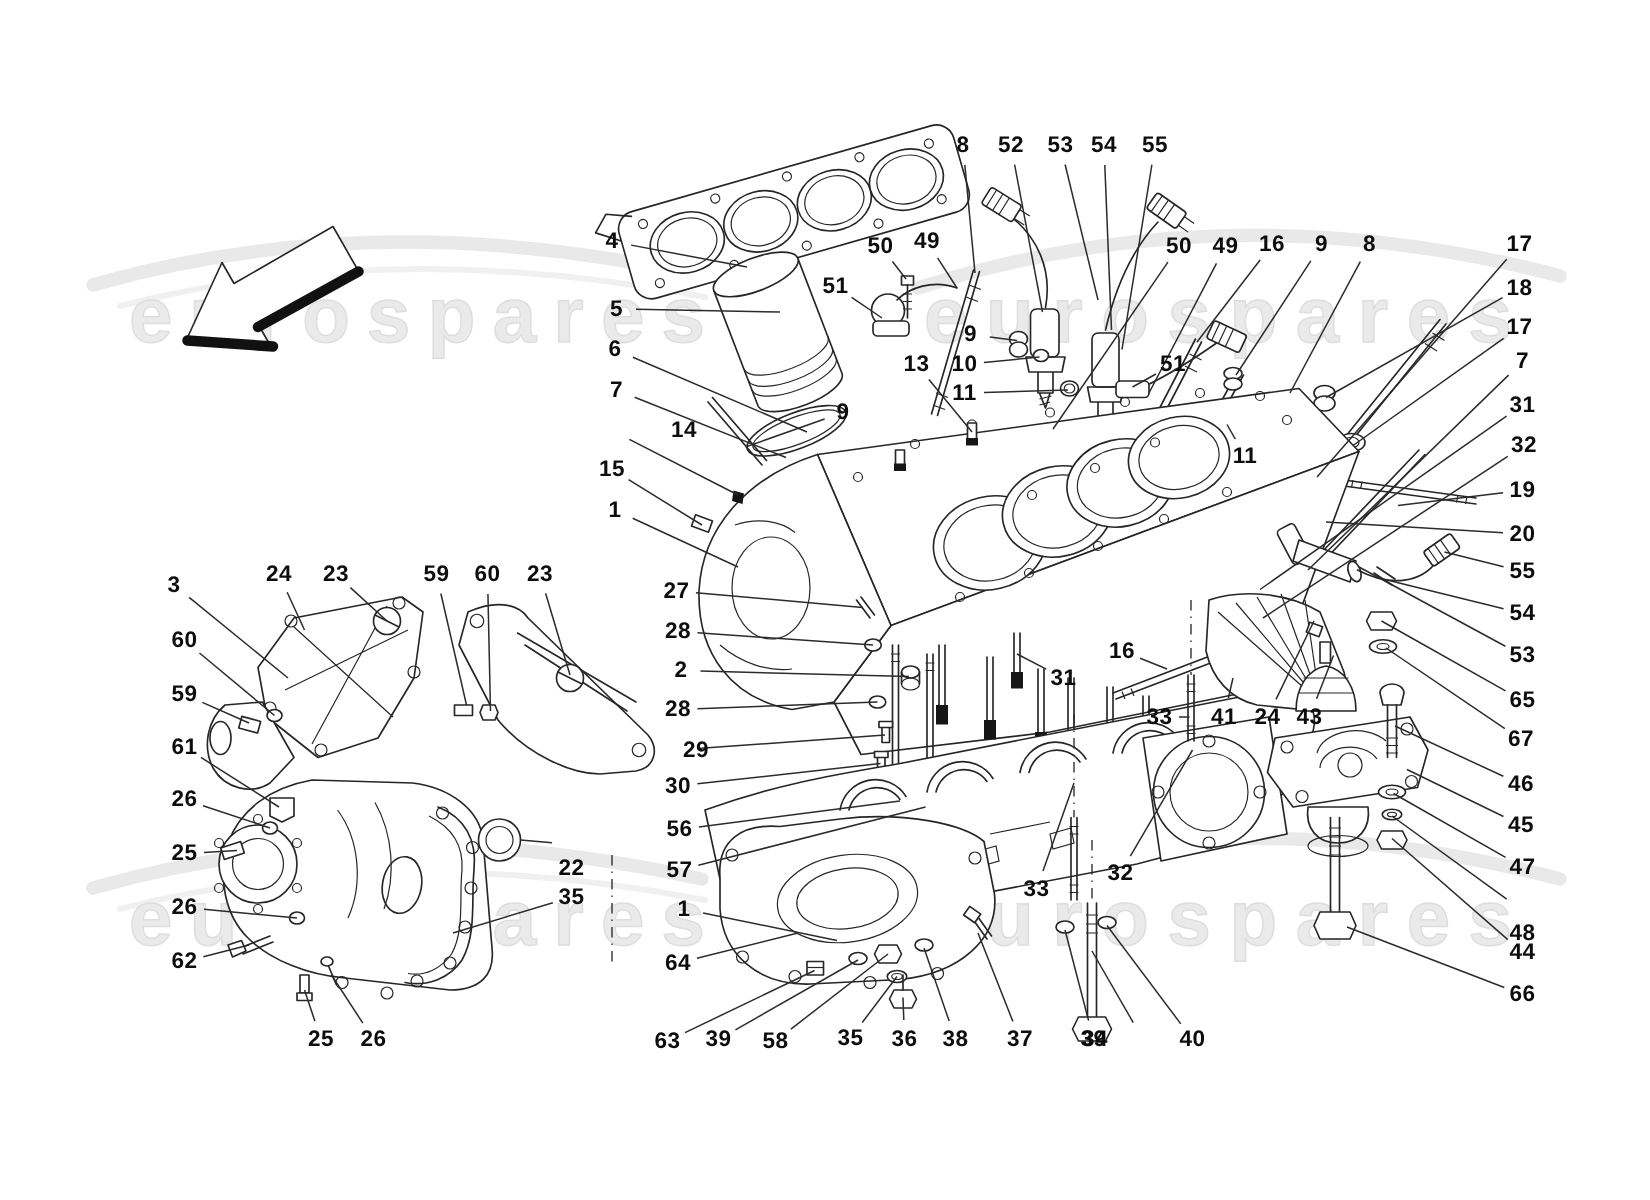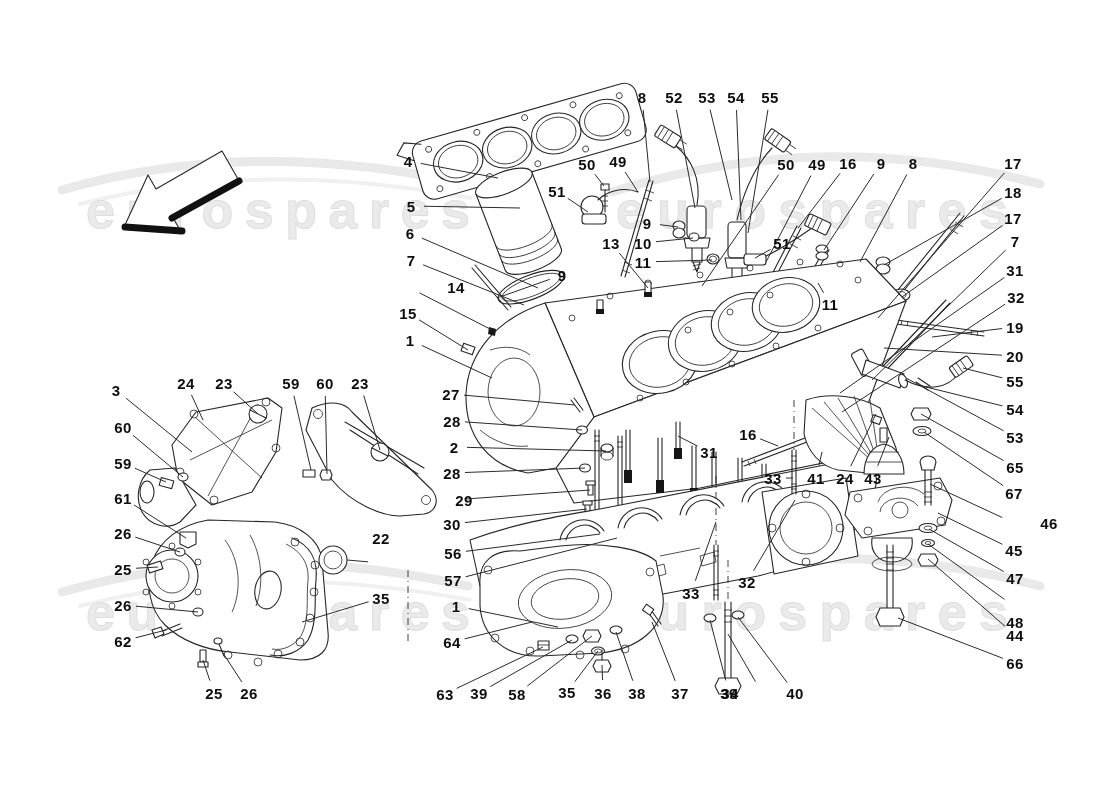--- a/index.html
+++ b/index.html
@@ -530,42 +530,42 @@
       <div class="co" style="left: 1015px; top: 241px;">7</div>
       <div class="co" style="left: 1015px; top: 270px;">31</div>
       <div class="co" style="left: 1016px; top: 297px;">32</div>
       <div class="co" style="left: 1015px; top: 327px; text-align: center;">19</div>
       <div class="co" style="left: 1015px; top: 356px;">20</div>
       <div class="co" style="left: 1015px; top: 381px;">55</div>
       <div class="co" style="left: 1015px; top: 409px;">54</div>
       <div class="co" style="left: 1015px; top: 437px;">53</div>
       <div class="co" style="left: 1015px; top: 467px;">65</div>
       <div class="co" style="left: 1014px; top: 493px;">67</div>
-      <div class="co" style="left: 1014px; top: 523px; margin-left: 35px;">46</div>
+      <div class="co" style="left: 1014px; top: 523px;">46</div>
       <div class="co" style="left: 1014px; top: 550px;">45</div>
       <div class="co" style="left: 1015px; top: 578px;">47</div>
       <div class="co" style="left: 1015px; top: 607px; margin-top: 15px;">48</div>
       <div class="co" style="left: 1015px; top: 635px;">44</div>
       <div class="co" style="left: 1015px; top: 663px;">66</div>
       <div class="co" style="left: 116px; top: 390px;">3</div>
       <div class="co" style="left: 186px; top: 383px;">24</div>
       <div class="co" style="left: 224px; top: 383px;">23</div>
       <div class="co" style="left: 291px; top: 383px;">59</div>
       <div class="co" style="left: 325px; top: 383px;">60</div>
       <div class="co" style="left: 360px; top: 383px;">23</div>
       <div class="co" style="left: 123px; top: 427px;">60</div>
       <div class="co" style="left: 123px; top: 463px;">59</div>
       <div class="co" style="left: 123px; top: 498px;">61</div>
       <div class="co" style="left: 123px; top: 533px;">26</div>
       <div class="co" style="left: 123px; top: 569px;">25</div>
       <div class="co" style="left: 123px; top: 605px;">26</div>
       <div class="co" style="left: 123px; top: 641px;">62</div>
       <div class="co" style="left: 214px; top: 693px;">25</div>
       <div class="co" style="left: 249px; top: 693px;">26</div>
-      <div class="co" style="left: 381px; top: 538px;">22</div>
+      <div class="co" style="left: 381px; top: 579px;">22</div>
       <div class="co" style="left: 381px; top: 598px;">35</div>
       <div class="co" style="left: 451px; top: 394px;">27</div>
       <div class="co" style="left: 452px; top: 421px;">28</div>
       <div class="co" style="left: 454px; top: 447px;">2</div>
       <div class="co" style="left: 452px; top: 473px;">28</div>
       <div class="co" style="left: 464px; top: 500px;">29</div>
       <div class="co" style="left: 452px; top: 524px;">30</div>
       <div class="co" style="left: 453px; top: 553px;">56</div>
       <div class="co" style="left: 453px; top: 580px;">57</div>
       <div class="co" style="left: 456px; top: 606px;">1</div>

